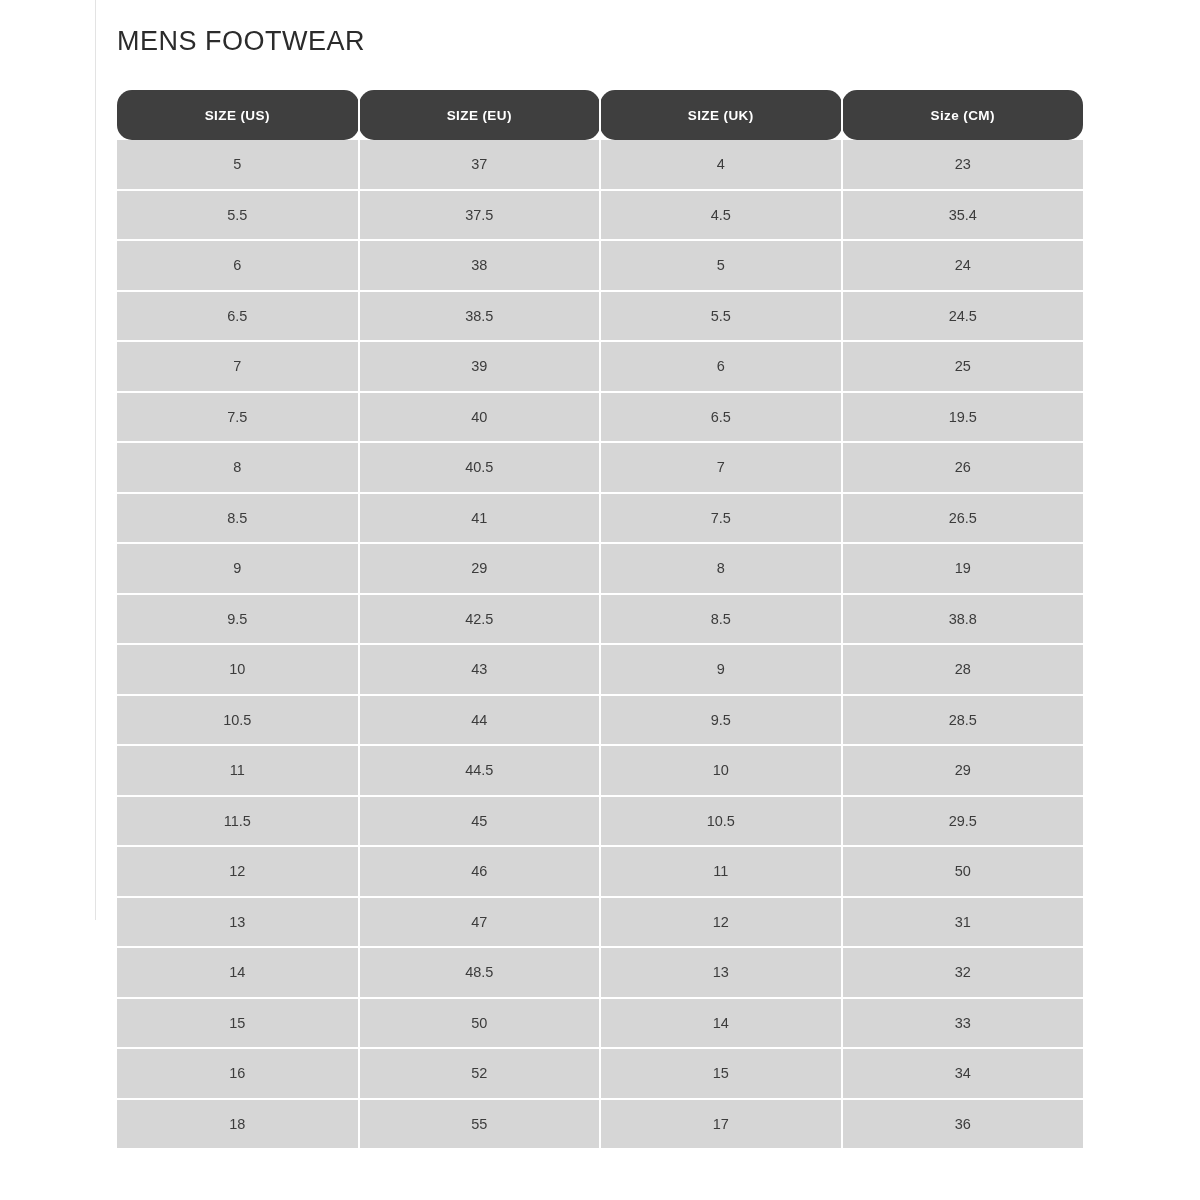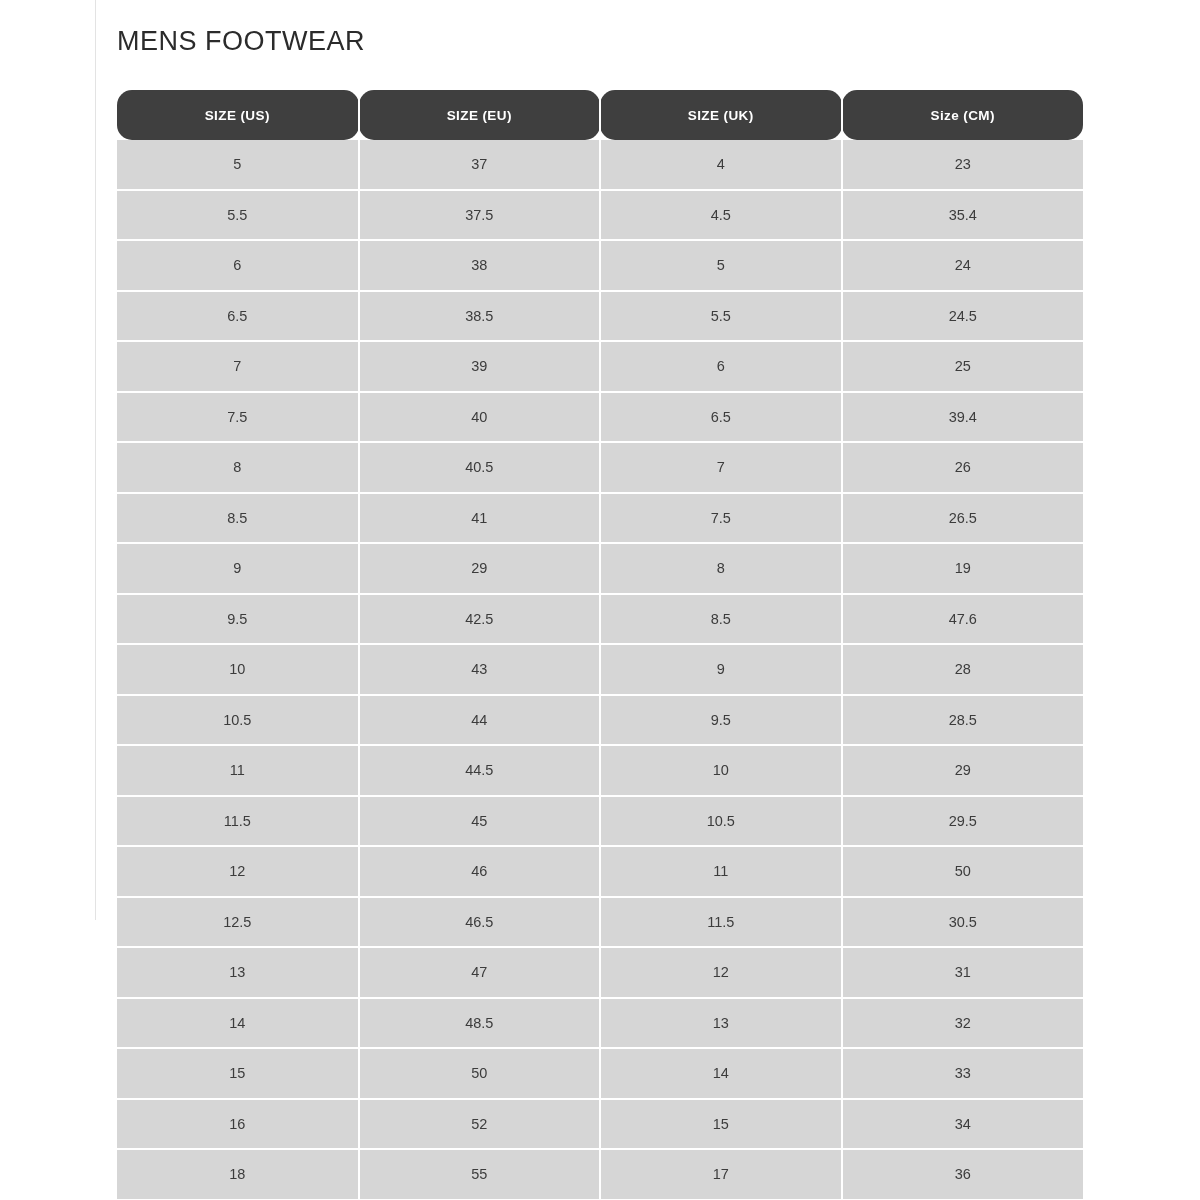--- a/index.html
+++ b/index.html
@@ -128,21 +128,21 @@
           <tr>
             <td>7</td>
             <td>39</td>
             <td>6</td>
             <td>25</td>
           </tr>
           <tr>
             <td>7.5</td>
             <td>40</td>
             <td>6.5</td>
-            <td>39.4</td>
+            <td>19.5</td>
           </tr>
           <tr>
             <td>8</td>
             <td>40.5</td>
             <td>7</td>
             <td>26</td>
           </tr>
           <tr>
             <td>8.5</td>
             <td>41</td>
@@ -152,21 +152,21 @@
           <tr>
             <td>9</td>
             <td>29</td>
             <td>8</td>
             <td>19</td>
           </tr>
           <tr>
             <td>9.5</td>
             <td>42.5</td>
             <td>8.5</td>
-            <td>47.6</td>
+            <td>38.8</td>
           </tr>
           <tr>
             <td>10</td>
             <td>43</td>
             <td>9</td>
             <td>28</td>
           </tr>
           <tr>
             <td>10.5</td>
             <td>44</td>
@@ -185,26 +185,20 @@
             <td>10.5</td>
             <td>29.5</td>
           </tr>
           <tr>
             <td>12</td>
             <td>46</td>
             <td>11</td>
             <td>50</td>
           </tr>
           <tr>
-            <td>12.5</td>
-            <td>46.5</td>
-            <td>11.5</td>
-            <td>30.5</td>
-          </tr>
-          <tr>
             <td>13</td>
             <td>47</td>
             <td>12</td>
             <td>31</td>
           </tr>
           <tr>
             <td>14</td>
             <td>48.5</td>
             <td>13</td>
             <td>32</td>

